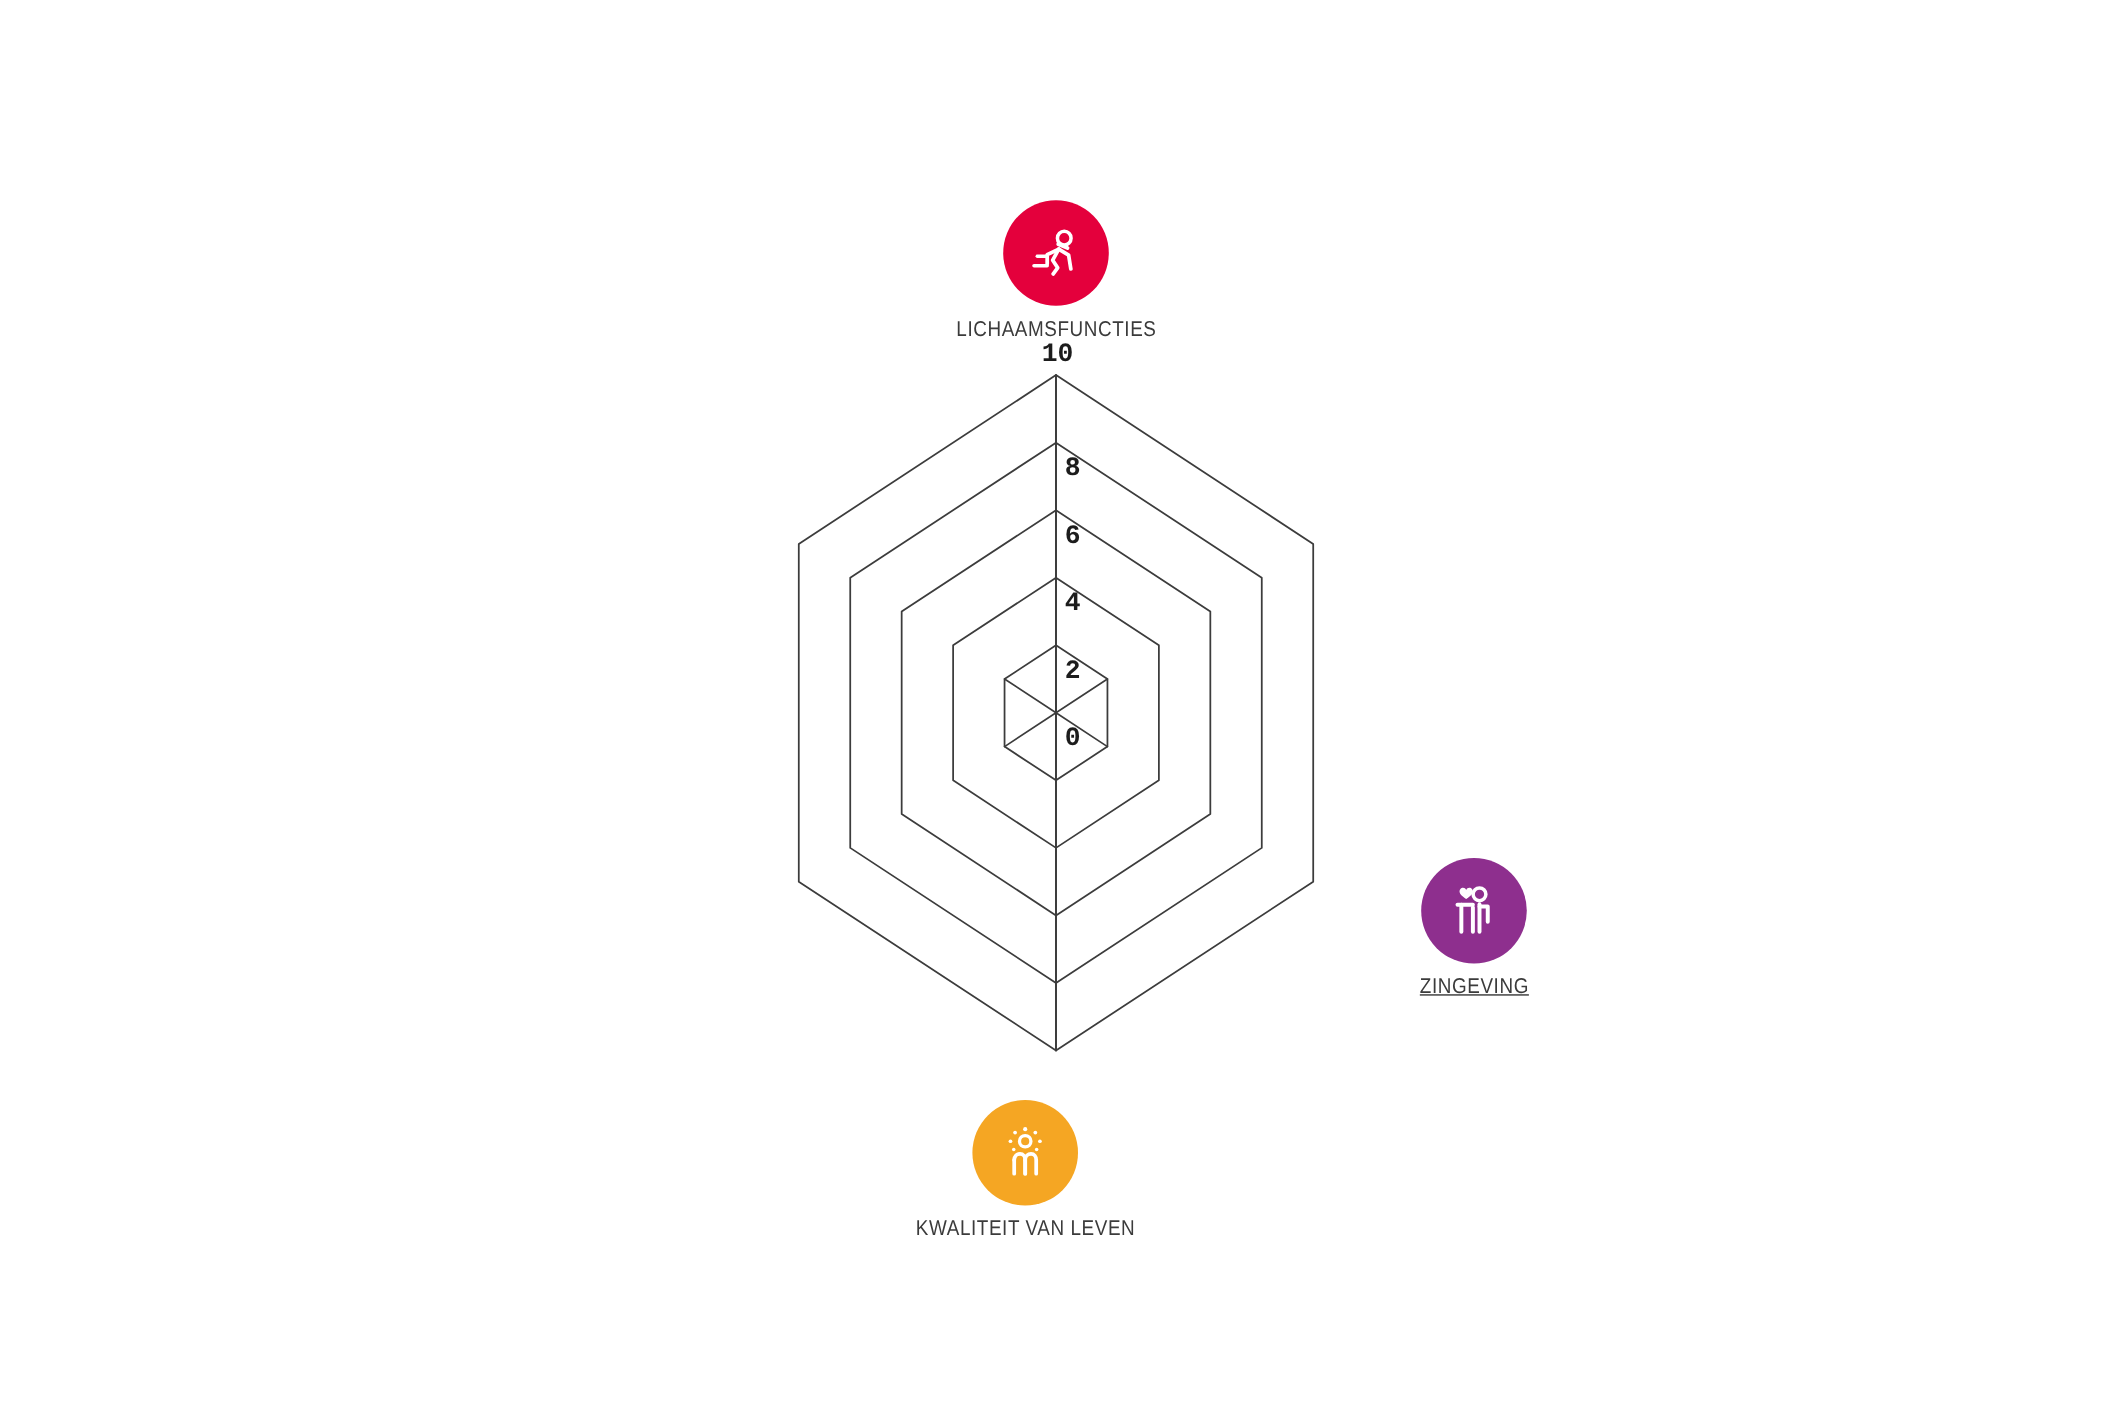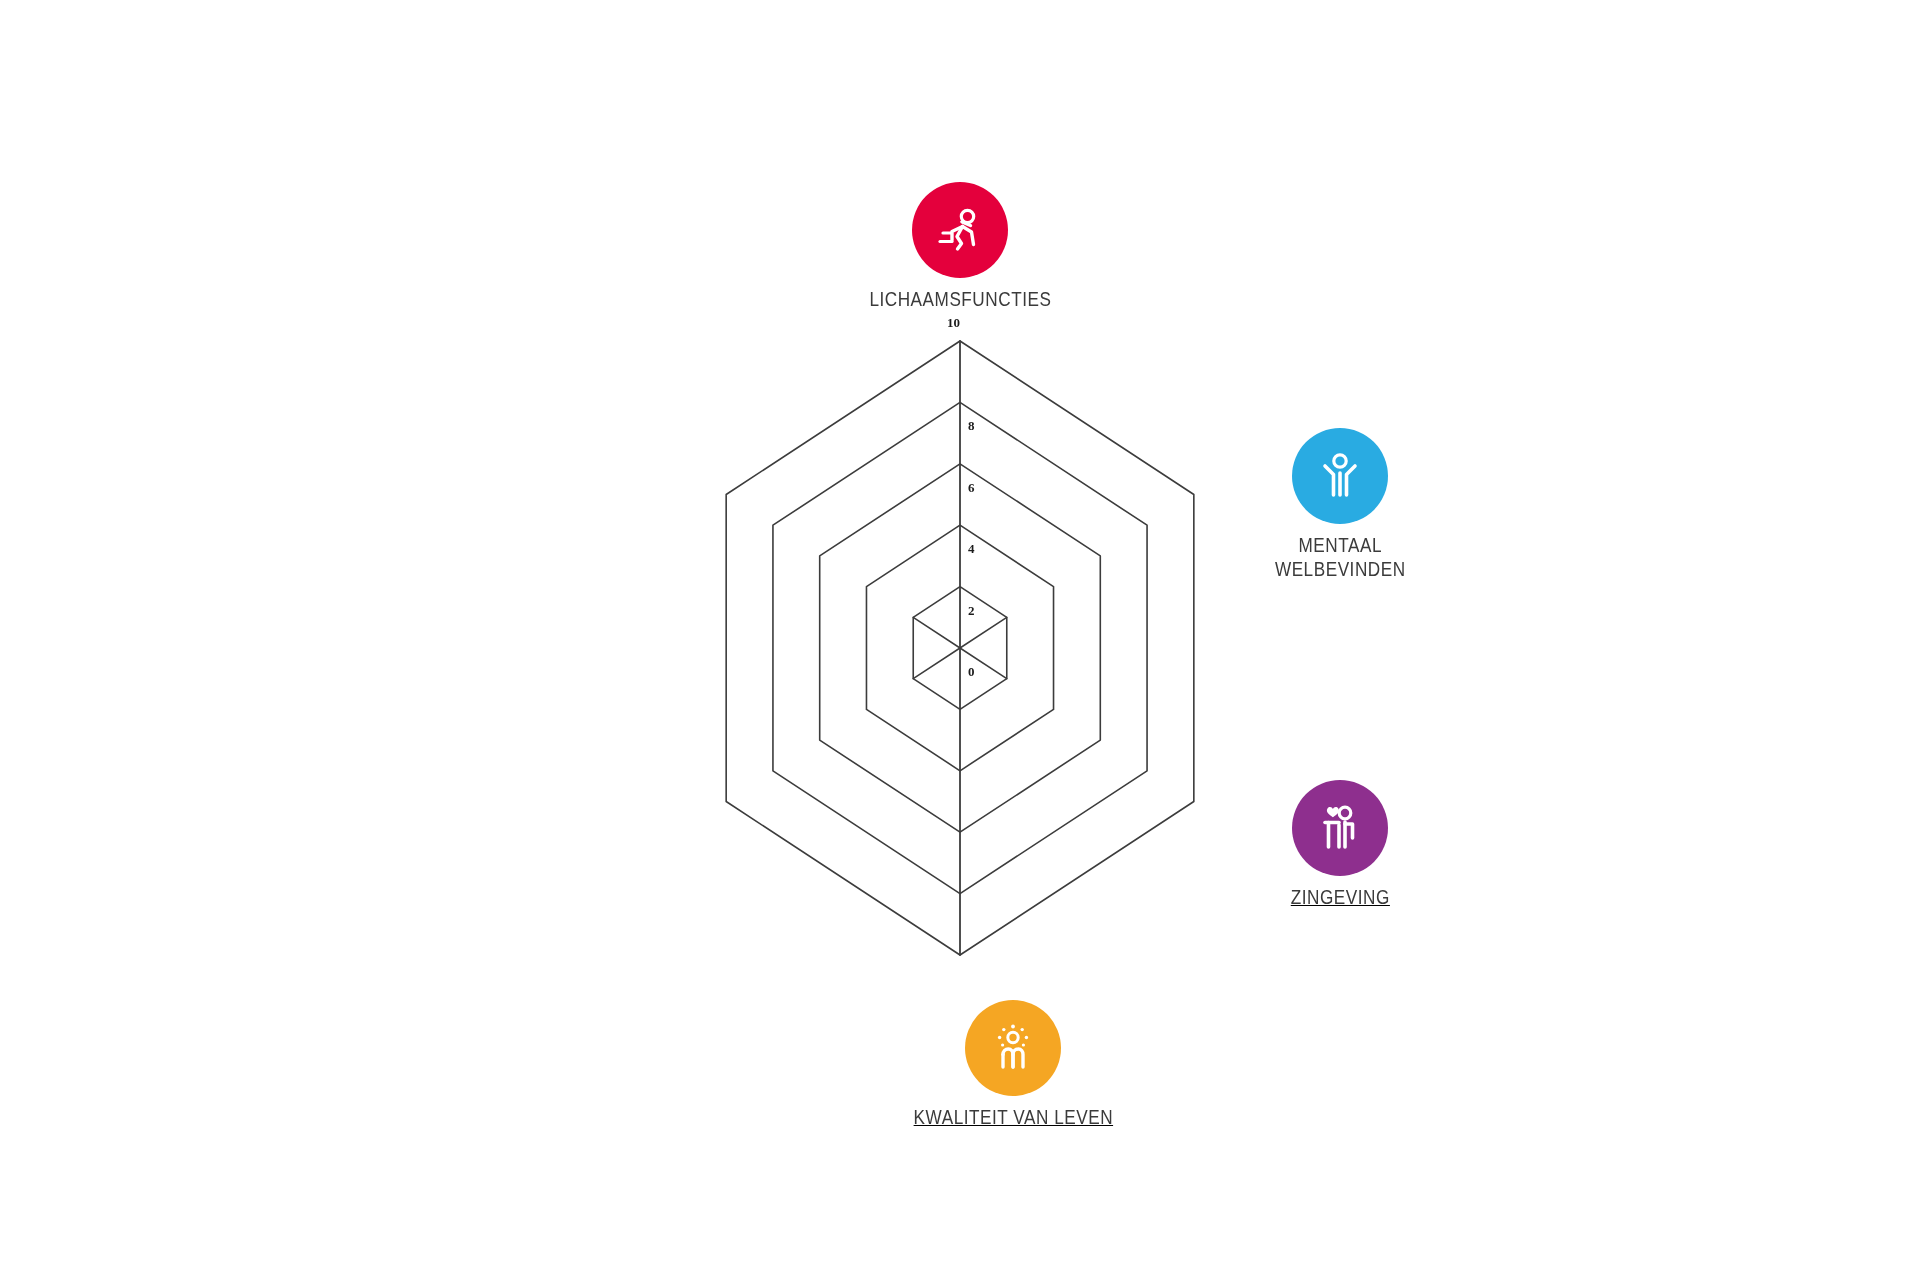--- a/index.html
+++ b/index.html
@@ -62,23 +62,23 @@
     text-align: center;
     line-height: 1.25;
     font-weight: 400;
     transform: scaleX(0.88);
     white-space: pre-line;
   }
 
   
   .tick-label {
     position: absolute;
-    font-family: Liberation Serif, serif;
+    font-family: Liberation Mono, monospace;
     font-weight: bold;
-    font-size: 13px;
+    font-size: 24px;
     color: #1c1c1c;
     transform: translate(0, -50%);
     white-space: nowrap;
   }
 </style>
 </head>
 <body>
 
 <div id="stage">
 
@@ -107,50 +107,38 @@
         <path d="M30.5 24.5 L39.5 30 L41.5 42.5" fill="none" stroke="#fff" stroke-width="3.4" stroke-linecap="round" stroke-linejoin="round"></path>
         <path d="M30.5 24.5 L25 34.5 L29.5 41.5 L25.5 47" fill="none" stroke="#fff" stroke-width="3.4" stroke-linecap="round" stroke-linejoin="round"></path>
         <path d="M30 20 L38.5 23.5" fill="none" stroke="#fff" stroke-width="3.4" stroke-linecap="round"></path>
         <path d="M11 31 L19.5 31" fill="none" stroke="#fff" stroke-width="3.2" stroke-linecap="round"></path>
         <path d="M8 39.5 L20 39.5" fill="none" stroke="#fff" stroke-width="3.2" stroke-linecap="round"></path>
       </svg>
     </div>
     <div class="node-label">LICHAAMSFUNCTIES</div>
   </div>
 
-  <div class="spoke-node" style="left:1340px; top:428px;">
-    <div class="node-icon" style="background:#29ABE2;">
-      <svg width="56" height="56" viewBox="0 0 56 56" aria-hidden="true">
-        <circle cx="28" cy="13" r="6.2" fill="none" stroke="#fff" stroke-width="3.2"></circle>
-        <path d="M13 18 L21.5 26.5 L21.5 47" fill="none" stroke="#fff" stroke-width="3.6" stroke-linecap="round" stroke-linejoin="round"></path>
-        <path d="M43 18 L34.5 26.5 L34.5 47" fill="none" stroke="#fff" stroke-width="3.6" stroke-linecap="round" stroke-linejoin="round"></path>
-        <path d="M28 25 L28 47" fill="none" stroke="#fff" stroke-width="3.6" stroke-linecap="round"></path>
-      </svg>
-    </div>
-    <div class="node-label">MENTAAL
-WELBEVINDEN</div>
-  </div>
 
   <div class="spoke-node" style="left:1340px; top:780px;text-decoration:underline;">
     <div class="node-icon" style="background:#8E2F8E;">
       <svg width="56" height="56" viewBox="0 0 56 56" aria-hidden="true">
         <circle cx="33" cy="13" r="5.8" fill="none" stroke="#fff" stroke-width="3.2"></circle>
         <path d="M15.5 8.5c1.6-2.2 4.6-1.6 5.4 0.6 0.8-2.2 3.8-2.8 5.4-0.6 1.4 1.9 0.3 4.3-1.5 5.8
                  -1.5 1.3-3.1 2.4-3.9 2.9-0.8-0.5-2.4-1.6-3.9-2.9-1.8-1.5-2.9-3.9-1.5-5.8z" fill="#fff" stroke="none"></path>
         <path d="M16.5 22.5 L16.5 47" fill="none" stroke="#fff" stroke-width="3.6" stroke-linecap="round"></path>
         <path d="M13 22.5 L27 22.5" fill="none" stroke="#fff" stroke-width="3.6" stroke-linecap="round"></path>
         <path d="M27 25 L27 47" fill="none" stroke="#fff" stroke-width="3.6" stroke-linecap="round"></path>
         <path d="M33 22 L33 47" fill="none" stroke="#fff" stroke-width="3.6" stroke-linecap="round"></path>
         <path d="M33 24 L40.5 24 L40.5 38" fill="none" stroke="#fff" stroke-width="3.6" stroke-linecap="round" stroke-linejoin="round"></path>
       </svg>
     </div>
     <div class="node-label">ZINGEVING</div>
   </div>
 
-  <div class="spoke-node" style="left:1013px; top:1000px;text-decoration:underline;">
+  <div class="spoke-node" style="left:932px; top:1000px;">
     <div class="node-icon" style="background:#F5A623;">
       <svg width="56" height="56" viewBox="0 0 56 56" aria-hidden="true">
         <circle cx="28" cy="17.5" r="5.2" fill="none" stroke="#fff" stroke-width="3"></circle>
         <circle cx="28" cy="6.5" r="1.9" fill="#fff"></circle>
         <circle cx="18.8" cy="9.6" r="1.7" fill="#fff"></circle>
         <circle cx="37.2" cy="9.6" r="1.7" fill="#fff"></circle>
         <circle cx="14.6" cy="17.5" r="1.7" fill="#fff"></circle>
         <circle cx="41.4" cy="17.5" r="1.7" fill="#fff"></circle>
         <circle cx="17.6" cy="25" r="1.6" fill="#fff"></circle>
         <circle cx="38.4" cy="25" r="1.6" fill="#fff"></circle>

